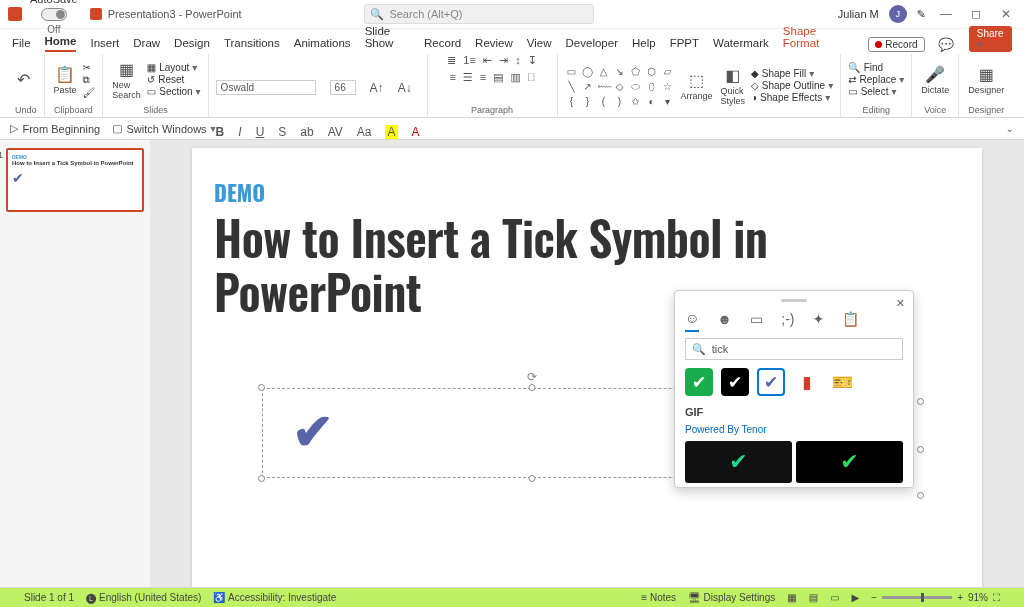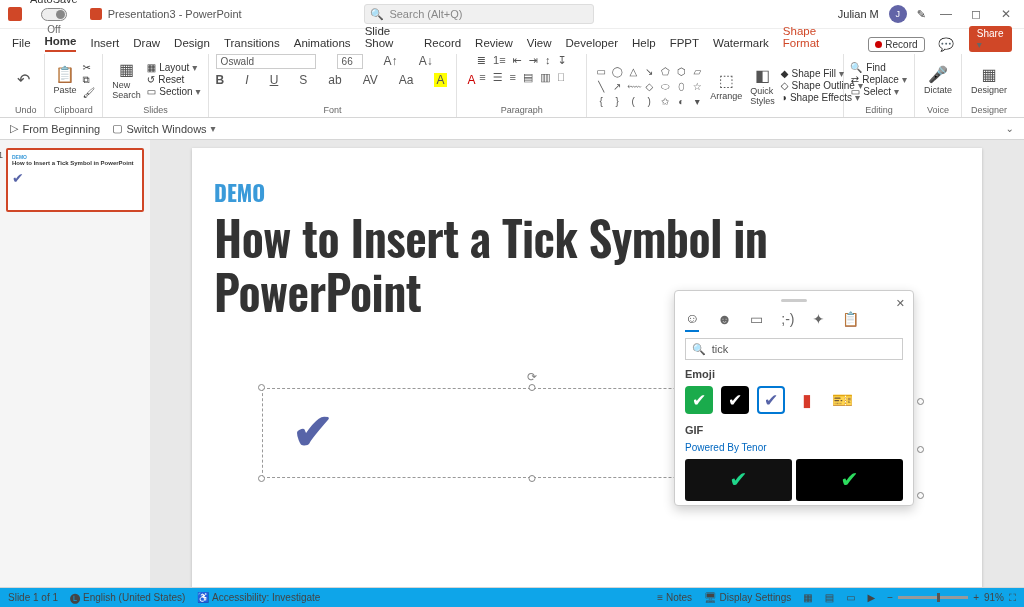--- a/index.html
+++ b/index.html
@@ -32,21 +32,21 @@
 
 .ribbon { height:66px; background:#fff; border-bottom:1px solid #d6d6d6; display:flex; padding:2px 8px 0; }
 .group { border-right:1px solid #e2e2e2; padding:0 7px; display:flex; flex-direction:column; }
 .group .body { flex:1; display:flex; align-items:center; gap:4px; }
 .group .lbl { text-align:center; font-size:9px; color:#666; padding-bottom:2px; }
 .smallbtn { display:flex; flex-direction:column; align-items:center; justify-content:center; font-size:9px; color:#444; padding:0 2px; gap:1px; }
 .smallbtn .ic { font-size:16px; color:#555; }
 .stack { display:flex; flex-direction:column; gap:1px; font-size:10px; color:#333; }
 .stack div { display:flex; align-items:center; gap:3px; white-space:nowrap;}
 .fontbox { border:1px solid #ccc; padding:1px 4px; font-size:10px; background:#fff; }
-.icrow { display:flex; gap:21px; font-size:12px; color:#555; align-items:flex-start;}
+.icrow { display:flex; gap:14px; font-size:12px; color:#555; align-items:center;margin-top:26px;}
 .paraicons { display:flex; flex-direction:column; gap:3px; }
 .paraicons .row { display:flex; gap:7px; font-size:11px; color:#555; }
 .shapegrid { display:grid; grid-template-columns:repeat(7,14px); grid-auto-rows:13px; gap:2px; font-size:10px; color:#555; }
 .shapegrid span { text-align:center; line-height:13px; border:1px solid transparent;}
 
 
 .qat { height:22px; background:#fff; border-bottom:1px solid #d6d6d6; display:flex; align-items:center; gap:12px; padding:0 10px; font-size:11px; color:#444; }
 .qat .item { display:flex; align-items:center; gap:4px; }
 
 
@@ -87,21 +87,21 @@
 .picker .gifs { display:flex; gap:4px; margin-top:6px; }
 .picker .gif { flex:1; height:42px; border-radius:3px; display:flex; align-items:center; justify-content:center; font-size:22px; }
 .picker .gif.g1 { background:#111; color:#1fd68a; }
 .picker .gif.g2 { background:linear-gradient(135deg,#b86,#963); color:#fff; font-size:8px; text-align:center;}
 .picker .gif.g3 { background:#000; color:#2cdb5d; }
 
 
 .outerhandle { position:absolute; width:7px; height:7px; border:1px solid #888; background:#fff; border-radius:50%; }
 
 
-.status { position:absolute; bottom:0; left:0; right:0; height:20px; background:#0ea5e9; border-top:1px solid #d6d6d6; display:flex; align-items:center; padding:0 8px; font-size:10px; color:#444; gap:12px; }
+.status { position:absolute; bottom:0; left:0; right:0; height:20px; background:#bef264; border-top:1px solid #d6d6d6; display:flex; align-items:center; padding:0 24px; font-size:10px; color:#444; gap:12px; }
 .status .spacer { flex:1; }
 .status .zoom { display:flex; align-items:center; gap:5px; }
 .status .slider { width:70px; height:3px; background:#999; position:relative; }
 .status .slider::after { content:""; position:absolute; left:55%; top:-3px; width:3px; height:9px; background:#555; }
 .caret { font-size:10px; color:#666; }
 </style>
 </head>
 <body>
 
 <div class="titlebar">
@@ -353,21 +353,20 @@
     <span class="ptab">☻</span>
     <span class="ptab">▭</span>
     <span class="ptab">;-)</span>
     <span class="ptab">✦</span>
     <span class="ptab">📋</span>
   </div>
   <div class="search">
     <span>🔍</span>
     <span>tick</span>
   </div>
-  <div class="sect">Emoji</div>
   <div class="emojis">
     <div class="emoji green">✔</div>
     <div class="emoji black">✔</div>
     <div class="emoji blue">✔</div>
     <div class="emoji red1">▮</div>
     <div class="emoji yellow">🎫</div>
   </div>
   <div class="sect">GIF</div>
   <div class="link">Powered By Tenor</div>
   <div class="gifs">

